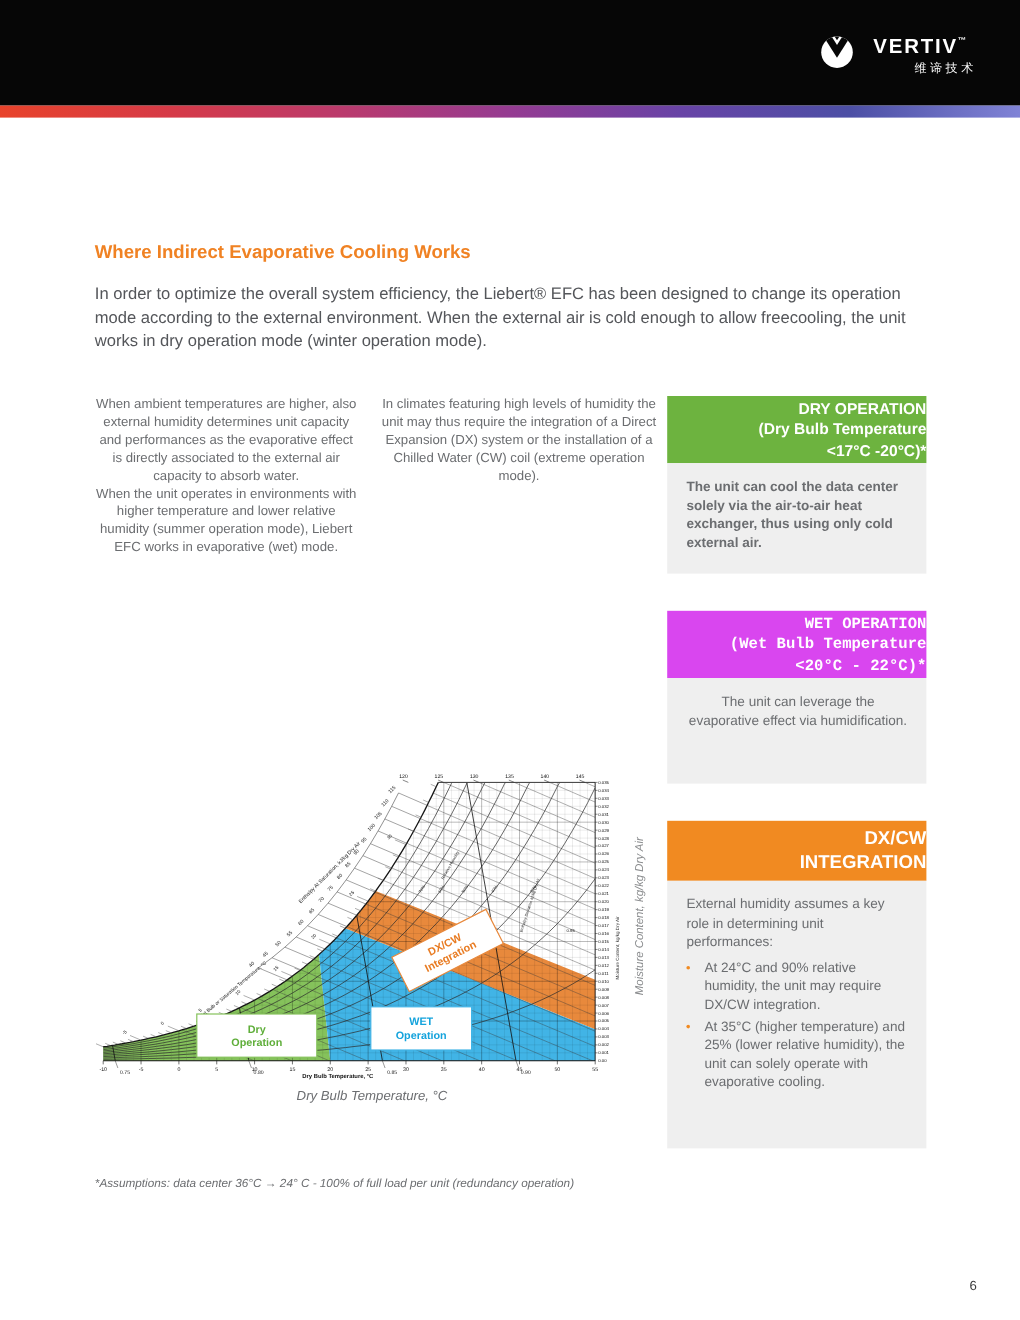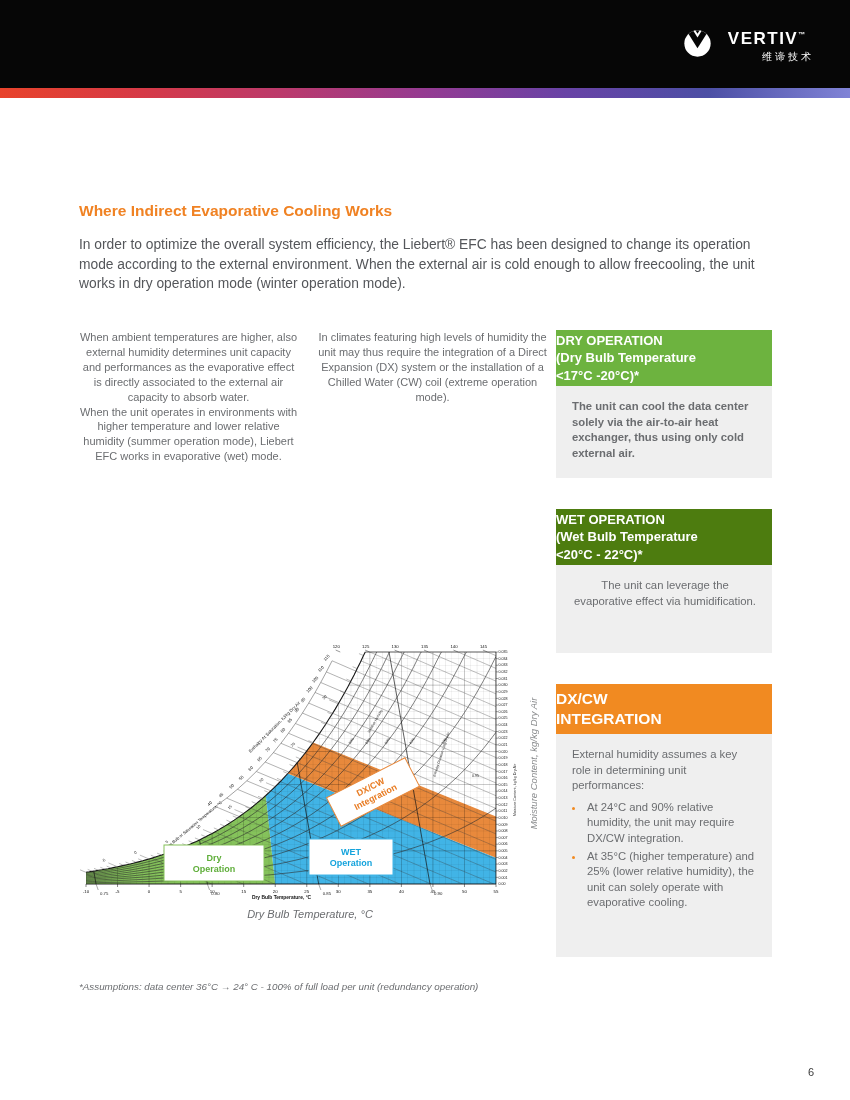--- a/index.html
+++ b/index.html
@@ -13,21 +13,21 @@
   .logo-tm{font-size:7px;vertical-align:top;position:relative;top:-4px;letter-spacing:0;}
   .logo-cn{color:#fff;font-size:10px;letter-spacing:3px;margin-top:2px;margin-left:43px;}
   .title{position:absolute;left:79px;top:202px;margin:0;font-size:15.5px;font-weight:bold;}
   .intro{position:absolute;left:79px;top:235px;width:706px;font-size:13.8px;line-height:19.6px;color:#54565A;}
   .bodycol{position:absolute;top:330px;font-size:11px;line-height:14.9px;color:#6B6D70;}
   .bodycol p{margin:0;text-align:center;}
   .col1{left:79px;width:219px;}
   .col2{left:318px;width:229px;}
   .callouts{position:absolute;left:556px;top:330px;width:216px;}
   .callout{margin:0;}
-  .co-head{color:#fff;text-align:left;font-weight:bold;font-size:13px;line-height:17.5px;
+  .co-head{color:#fff;text-align:right;font-weight:bold;font-size:13px;line-height:17.5px;
            display:flex;flex-direction:column;justify-content:center;}
   .co-head.h3line{height:56px;}
   .co-head.h2line{height:50px;font-size:15.5px;line-height:20px;}
   .co-body{background:#EFEFEF;box-sizing:border-box;padding:13px 14px 0 16px;
            font-size:11.3px;line-height:15.6px;color:#6B6D70;}
   .co-body p{margin:0;}
   .co-gap{height:0;margin-bottom:31px;}
   .co-body ul{margin:6px 0 0 0;padding-left:13px;}
   .co-body li{margin:0 0 2px 0;padding-left:2px;}
   .co-body li::marker{color:#F18A21;}
@@ -88,21 +88,21 @@
         <div>(Dry Bulb Temperature</div>
         <div>&lt;17°C -20°C)*</div>
       </div>
       <div class="co-body" style="height:92px;font-weight:bold;">
         <p>The unit can cool the data center solely via the air-to-air heat exchanger, thus using only cold external air.</p>
       </div>
       <div class="co-gap"></div>
     </div>
 
     <div class="callout">
-      <div class="co-head h3line" style="background: #4d7c0f;">
+      <div class="co-head h3line" style="background: #d946ef; font-family: Liberation Mono, monospace;">
         <div>WET OPERATION</div>
         <div>(Wet Bulb Temperature</div>
         <div>&lt;20°C - 22°C)*</div>
       </div>
       <div class="co-body" style="height:88px;text-align:center;">
         <p>The unit can leverage the evaporative effect via humidification.</p>
       </div>
       <div class="co-gap"></div>
     </div>
 

